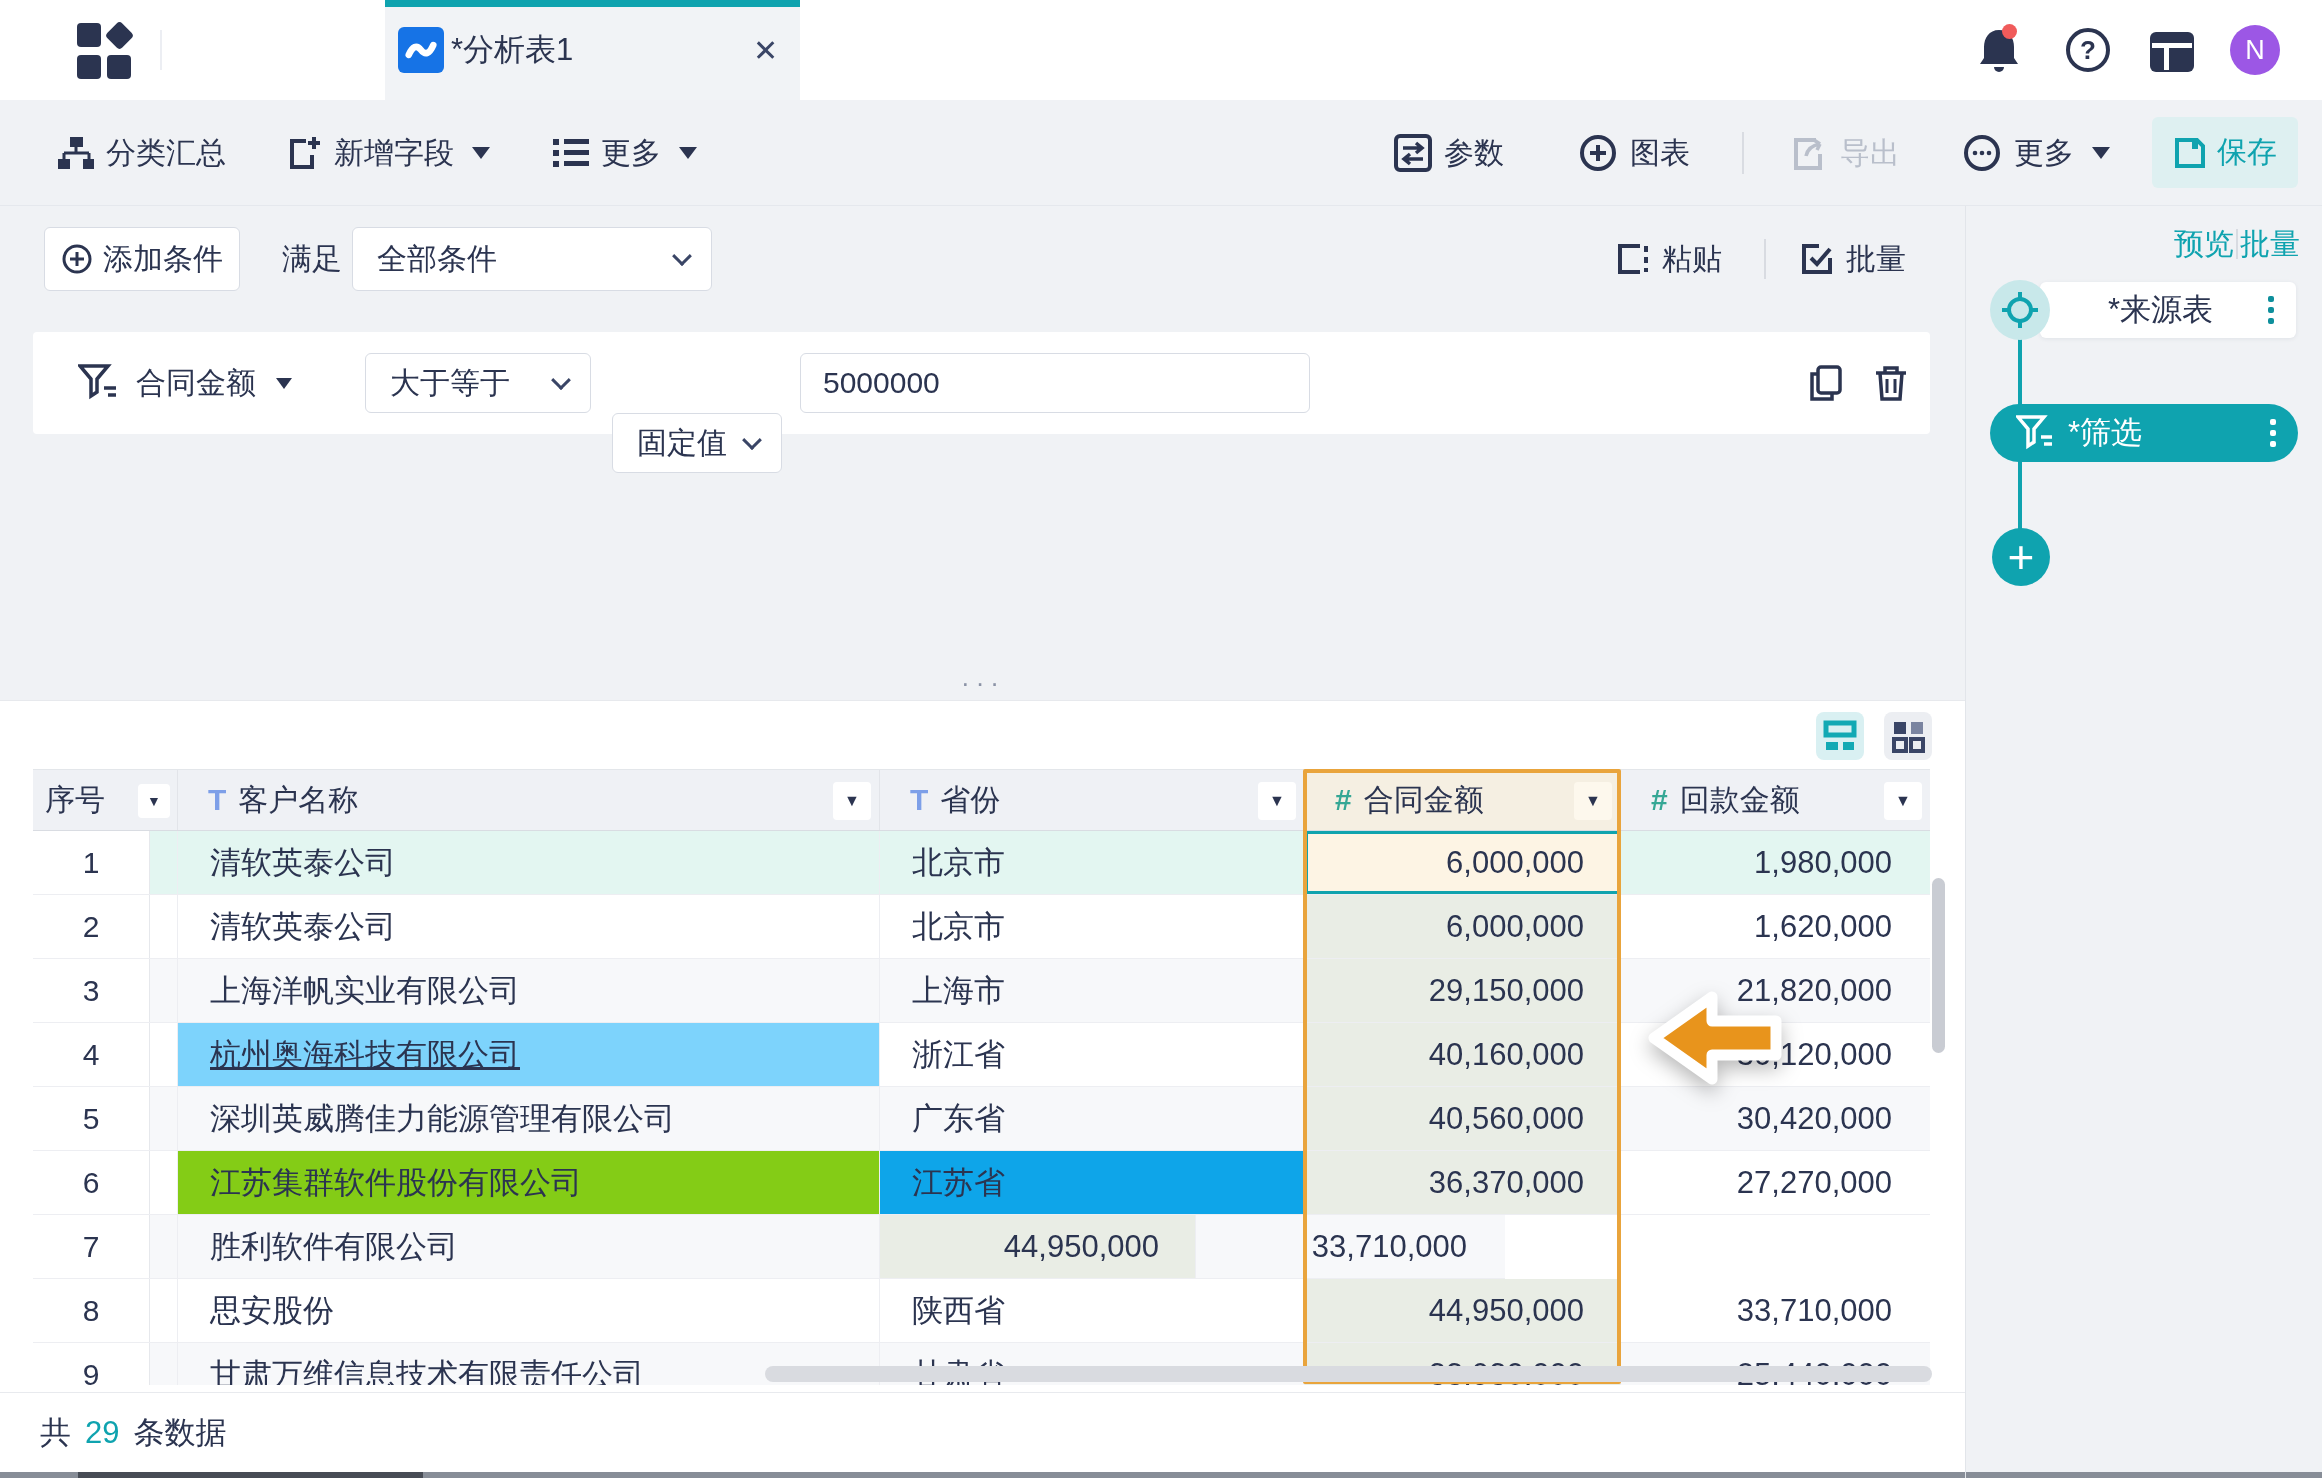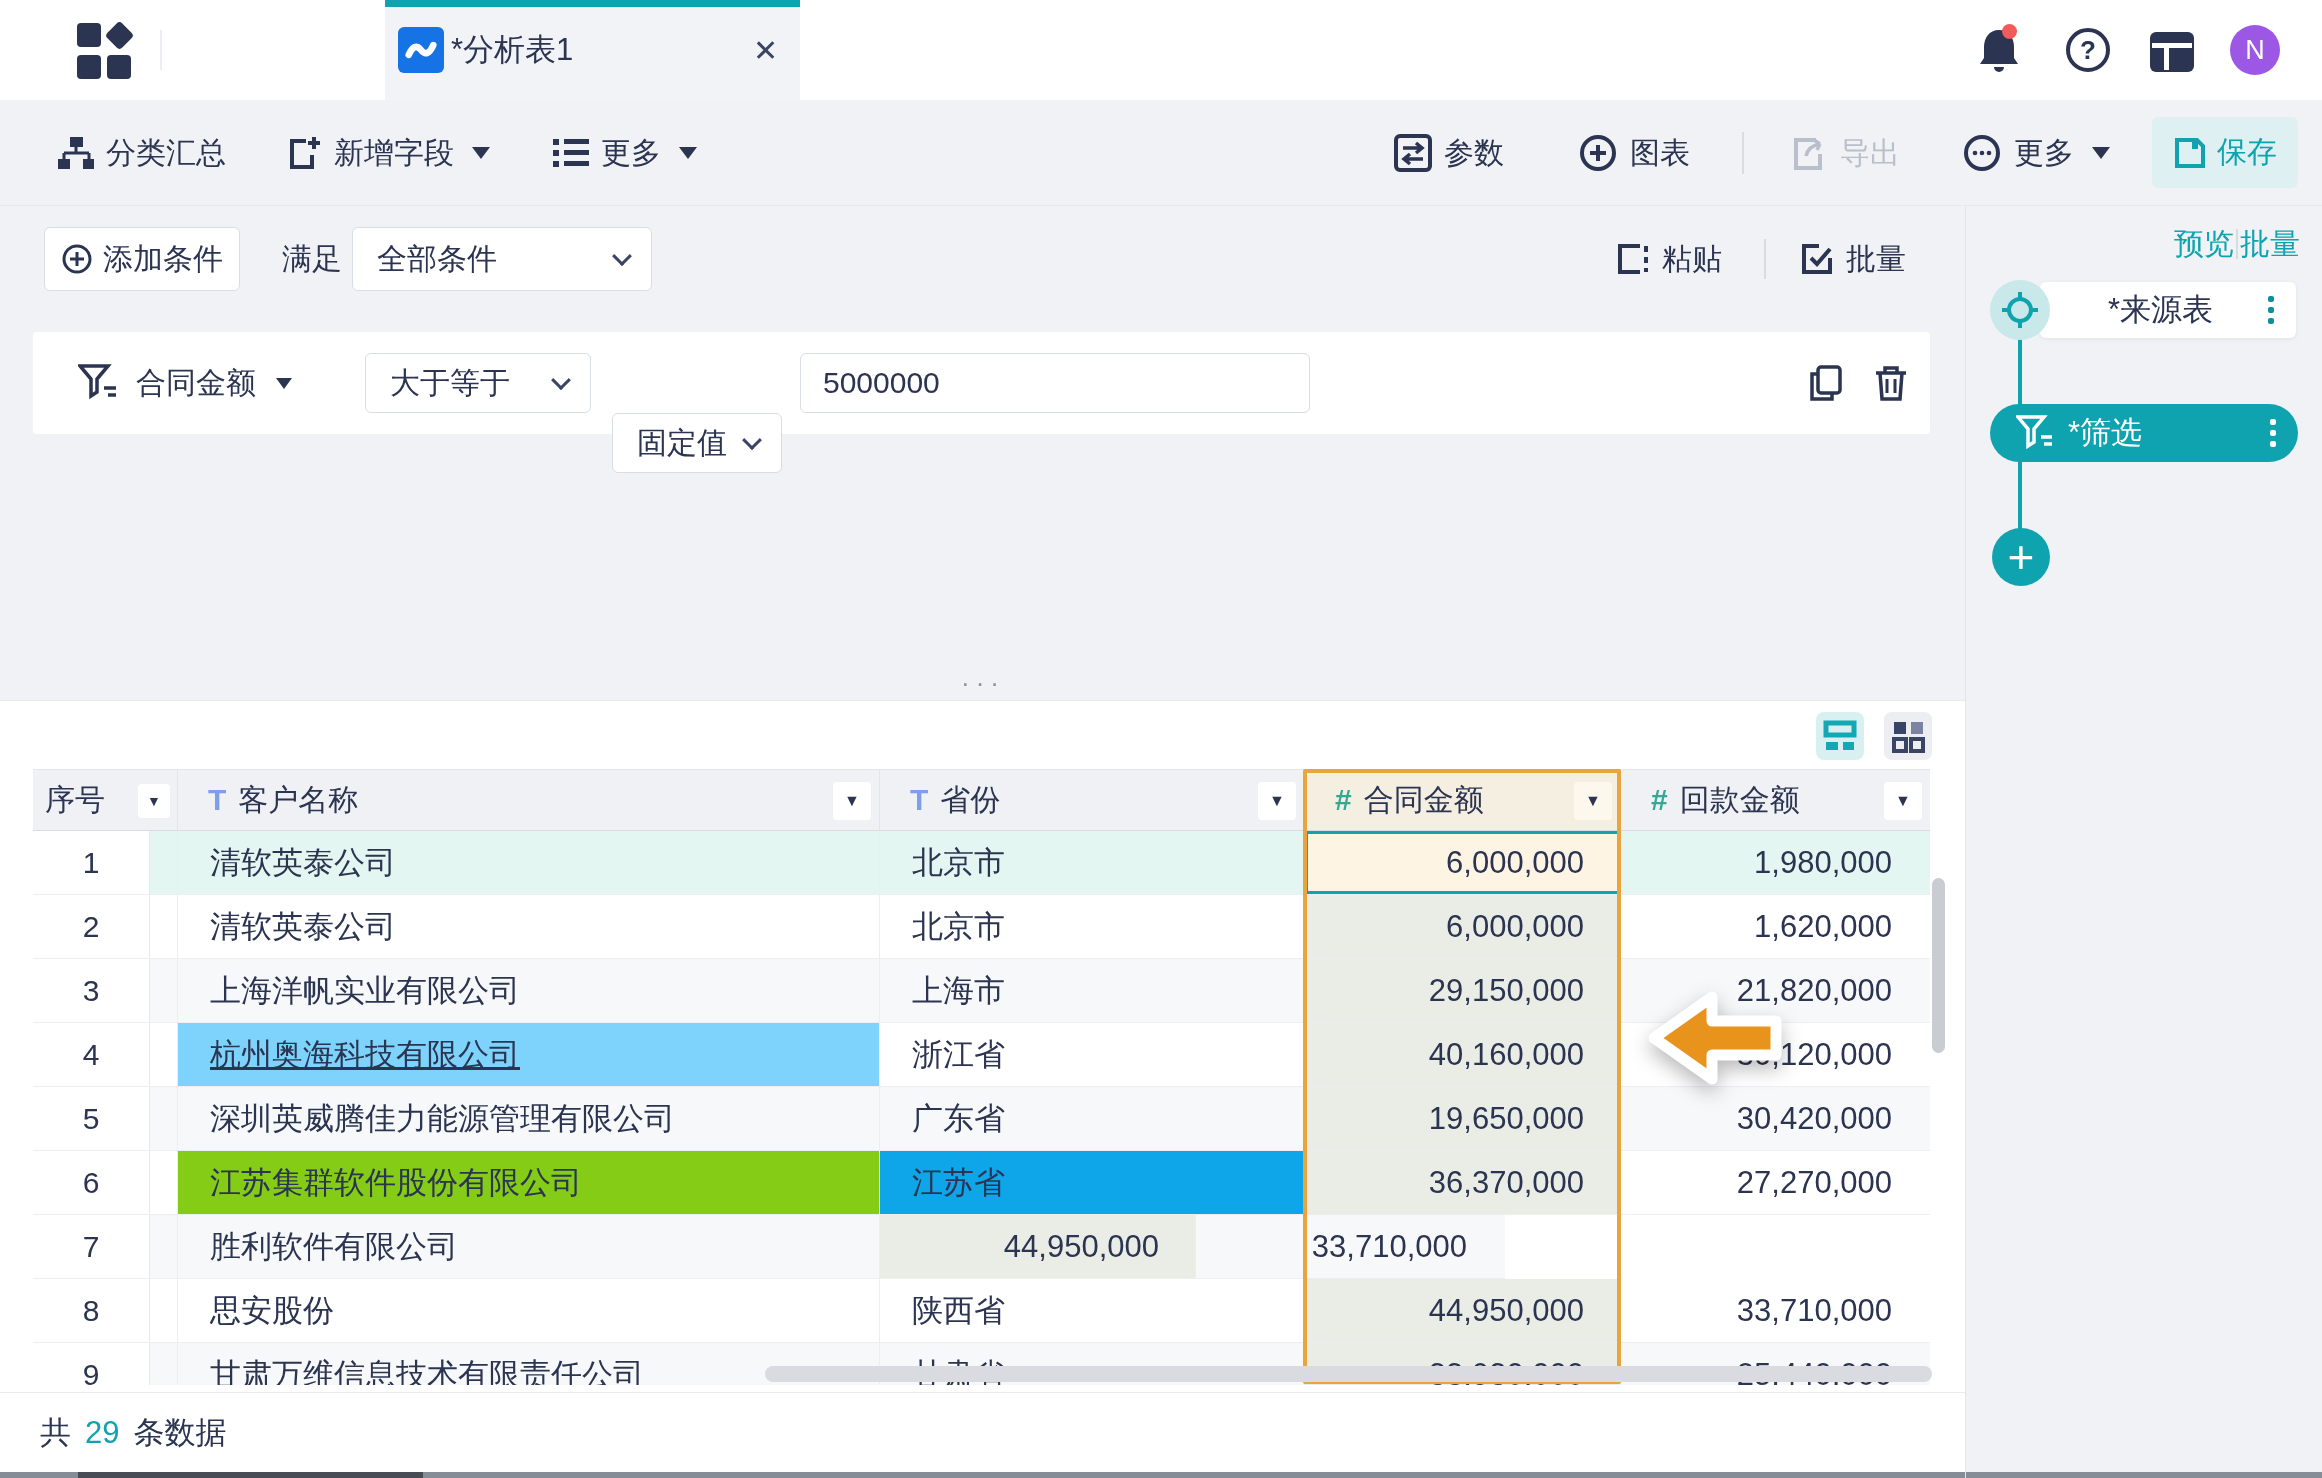--- a/index.html
+++ b/index.html
@@ -36,21 +36,21 @@
   .tb-div{top:132px;width:2px;height:42px;background:#D9DCE2;}
   .disabled{color:var(--disabled);}
   .save-btn{left:2152px;top:117px;width:146px;height:71px;background:var(--savebg);border-radius:6px;display:flex;align-items:center;justify-content:center;gap:10px;color:var(--teal);font-size:30px;cursor:pointer;}
 
   
   .btn-white{background:#fff;border:1px solid #D8DCE4;border-radius:6px;font-size:30px;}
   .add-cond{left:44px;top:227px;width:196px;height:64px;display:flex;align-items:center;justify-content:center;gap:10px;cursor:pointer;}
   .meet{left:282px;top:227px;height:64px;display:flex;align-items:center;font-size:30px;}
   .select{position:relative;display:flex;align-items:center;padding-left:24px;font-size:30px;cursor:pointer;}
   .chev{position:absolute;right:22px;top:50%;width:14px;height:14px;border-right:3px solid #3A4566;border-bottom:3px solid #3A4566;transform:translateY(-70%) rotate(45deg);}
-  .match-sel{left:352px;top:227px;width:300px;height:64px;}
+  .match-sel{left:352px;top:227px;width:360px;height:64px;}
   .link-item{top:227px;height:64px;display:flex;align-items:center;gap:12px;font-size:30px;cursor:pointer;}
   .cond-div{left:1764px;top:239px;width:2px;height:40px;background:#D8DBE1;}
 
   
   .panel{left:33px;top:332px;width:1897px;height:102px;background:#fff;border-radius:4px;}
   .p-funnel{left:45px;top:32px;}
   .p-field{left:103px;top:0;height:102px;display:flex;align-items:center;font-size:30px;cursor:pointer;}
   .p-caret{left:243px;top:46px;width:0;height:0;border-left:8px solid transparent;border-right:8px solid transparent;border-top:11px solid var(--navy);}
   .op-sel{left:332px;top:21px;width:226px;height:60px;}
   .type-sel{left:579px;top:21px;width:170px;height:60px;}
@@ -411,21 +411,21 @@
           <div class="cell c2" style="background: rgb(255, 255, 255);">浙江省</div>
           <div class="cell c3" style="background: var(--sage);">40,160,000</div>
           <div class="cell c4" style="background: rgb(255, 255, 255);">30,120,000</div>
         </div>
         <div class="row">
           <div class="cell c0" style="background: var(--stripe);">
             <div class="numbox">5</div>
           </div>
           <div class="cell c1" style="background: var(--stripe);">深圳英威腾佳力能源管理有限公司</div>
           <div class="cell c2" style="background: var(--stripe);">广东省</div>
-          <div class="cell c3" style="background: var(--sage);">19,650,000</div>
+          <div class="cell c3" style="background: var(--sage);">40,560,000</div>
           <div class="cell c4" style="background: var(--stripe);">30,420,000</div>
         </div>
         <div class="row">
           <div class="cell c0" style="background: rgb(255, 255, 255);">
             <div class="numbox">6</div>
           </div>
           <div class="cell c1" style="background: #84cc16;">江苏集群软件股份有限公司</div>
           <div class="cell c2" style="background: #0ea5e9;">江苏省</div>
           <div class="cell c3" style="background: var(--sage);">36,370,000</div>
           <div class="cell c4" style="background: rgb(255, 255, 255);">27,270,000</div>

